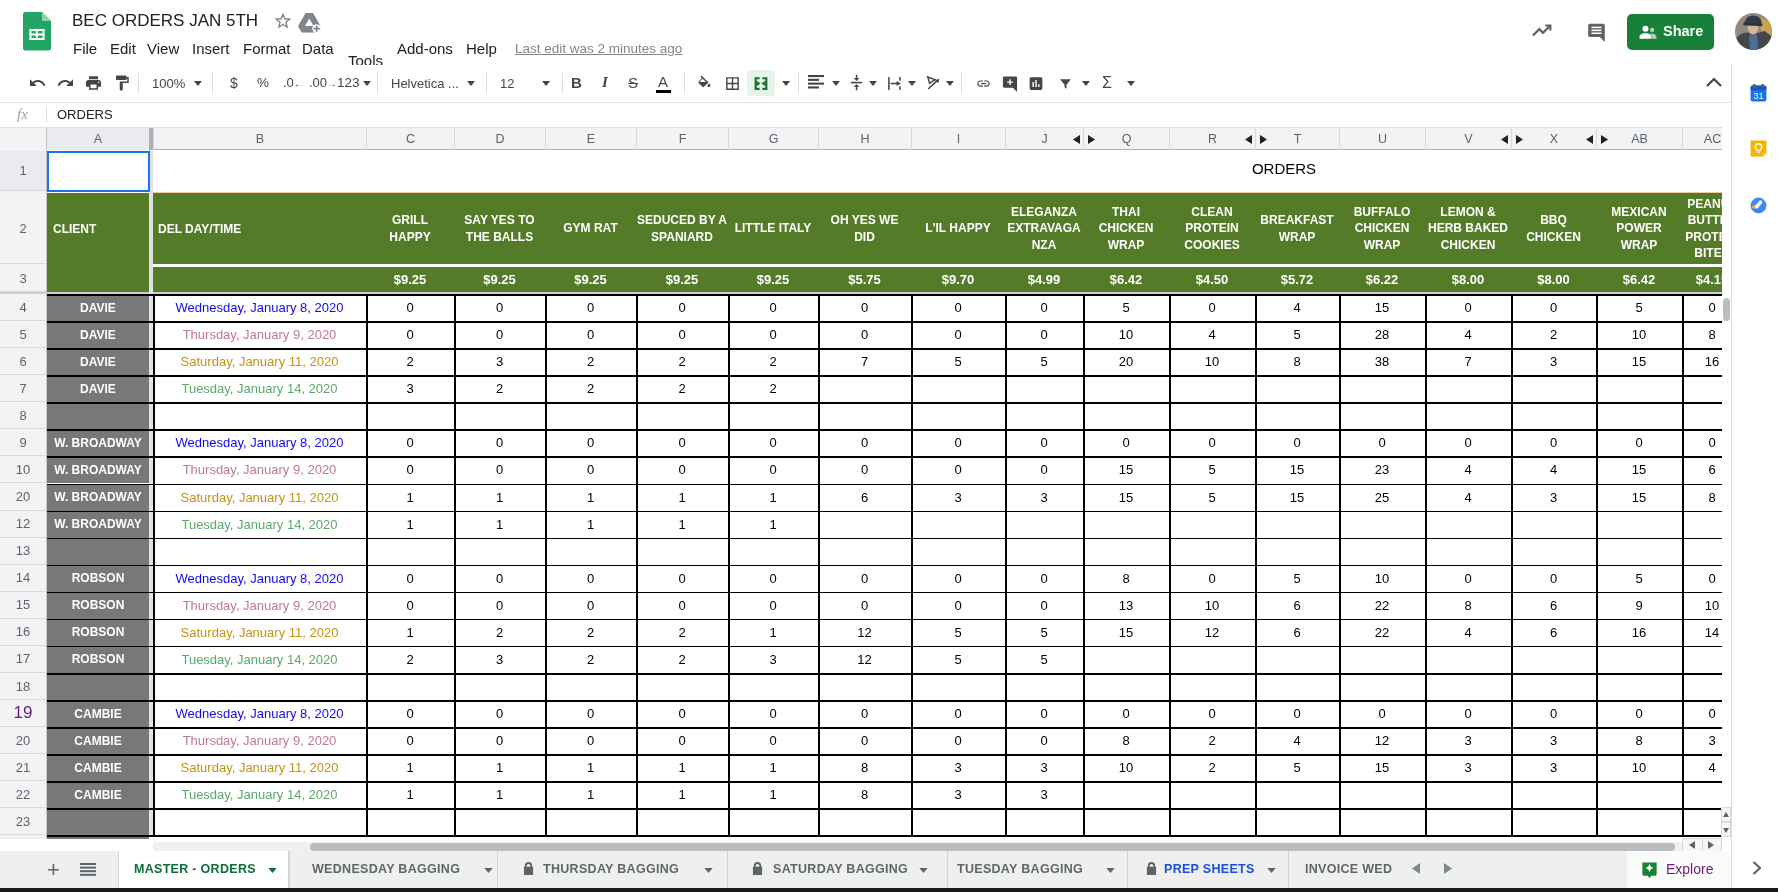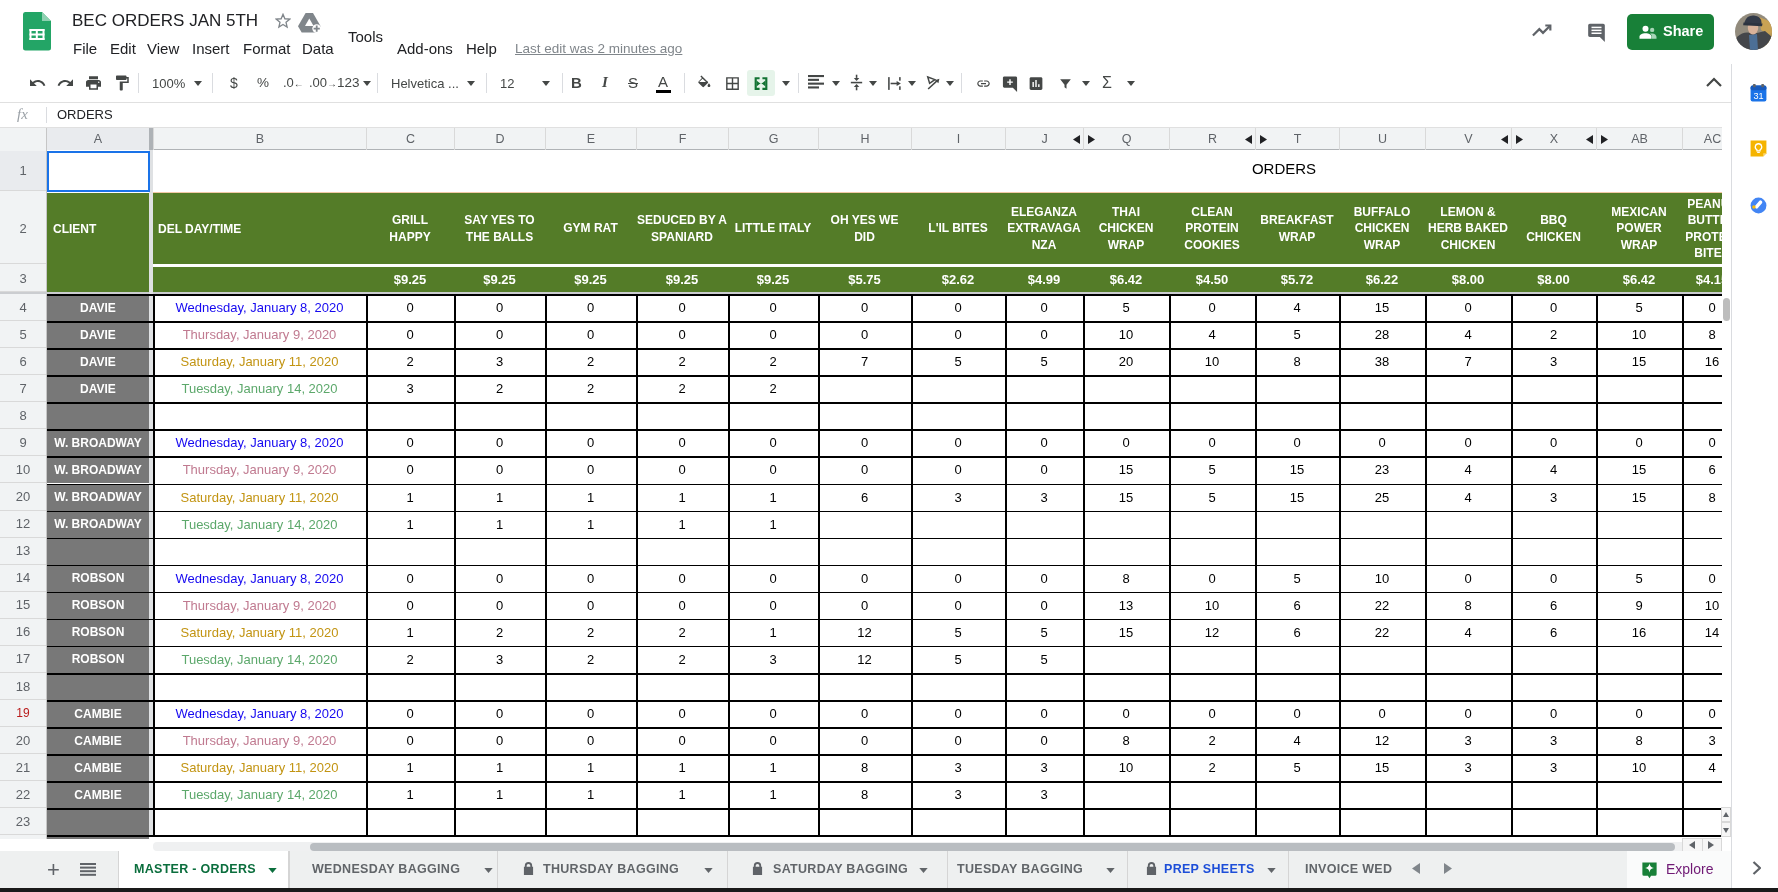--- a/index.html
+++ b/index.html
@@ -27,21 +27,21 @@
     <path fill="#fff" d="M11.3 5.6 L15.6 13 L7 13 Z"></path>
     <circle cx="18.7" cy="15.6" r="4.4" fill="#fff"></circle>
     <path fill="#80868b" d="M17.8 12.5 h1.8 v2.2 h2.2 v1.8 h-2.2 v2.2 h-1.8 v-2.2 h-2.2 v-1.8 h2.2 Z"></path>
   </svg>
 <div class="ab" style="left:73px;top:40px;font-size:15px;color:#202124">File</div>
 <div class="ab" style="left:110px;top:40px;font-size:15px;color:#202124">Edit</div>
 <div class="ab" style="left:147px;top:40px;font-size:15px;color:#202124">View</div>
 <div class="ab" style="left:192px;top:40px;font-size:15px;color:#202124">Insert</div>
 <div class="ab" style="left:243px;top:40px;font-size:15px;color:#202124">Format</div>
 <div class="ab" style="left:302px;top:40px;font-size:15px;color:#202124">Data</div>
-<div class="ab" style="left:348px;top:28px;font-size:15px;color:#202124">Tools</div>
+<div class="ab" style="left:348px;top:52px;font-size:15px;color:#202124">Tools</div>
 <div class="ab" style="left:397px;top:40px;font-size:15px;color:#202124">Add-ons</div>
 <div class="ab" style="left:466px;top:40px;font-size:15px;color:#202124">Help</div>
 <div class="ab" style="left:515px;top:41px;font-size:13.5px;color:#80868b;text-decoration:underline">Last edit was 2 minutes ago</div>
 <svg class="ab" style="left:1532px;top:23px" width="22" height="16" viewBox="0 0 24 16">
     <path d="M1 13 L8 6 L12 10 L20 2" stroke="#5f6368" stroke-width="2.4" fill="none"></path>
     <path d="M14.5 2 H20 V7.5" stroke="#5f6368" stroke-width="2.4" fill="none"></path>
   </svg>
 <svg class="ab" style="left:1586px;top:22px" width="21" height="20" viewBox="0 0 24 24">
     <path fill="#5f6368" d="M21.99 4c0-1.1-.89-2-1.99-2H4c-1.1 0-2 .9-2 2v12c0 1.1.9 2 2 2h12l6 6-.01-20z"></path>
     <g stroke="#fff" stroke-width="1.8">
@@ -271,21 +271,21 @@
 <div class="ab" style="left:0;top:429.4px;width:46px;height:27.1px;font-size:13px;color:#5f6368;display:flex;align-items:center;justify-content:center;border-bottom:1px solid #d9d9d9">9</div>
 <div class="ab" style="left:0;top:456.4px;width:46px;height:27.1px;font-size:13px;color:#5f6368;display:flex;align-items:center;justify-content:center;border-bottom:1px solid #d9d9d9">10</div>
 <div class="ab" style="left:0;top:483.5px;width:46px;height:27.1px;font-size:13px;color:#5f6368;display:flex;align-items:center;justify-content:center;border-bottom:1px solid #d9d9d9">20</div>
 <div class="ab" style="left:0;top:510.6px;width:46px;height:27.1px;font-size:13px;color:#5f6368;display:flex;align-items:center;justify-content:center;border-bottom:1px solid #d9d9d9">12</div>
 <div class="ab" style="left:0;top:537.6px;width:46px;height:27.1px;font-size:13px;color:#5f6368;display:flex;align-items:center;justify-content:center;border-bottom:1px solid #d9d9d9">13</div>
 <div class="ab" style="left:0;top:564.7px;width:46px;height:27.1px;font-size:13px;color:#5f6368;display:flex;align-items:center;justify-content:center;border-bottom:1px solid #d9d9d9">14</div>
 <div class="ab" style="left:0;top:591.8px;width:46px;height:27.1px;font-size:13px;color:#5f6368;display:flex;align-items:center;justify-content:center;border-bottom:1px solid #d9d9d9">15</div>
 <div class="ab" style="left:0;top:618.8px;width:46px;height:27.1px;font-size:13px;color:#5f6368;display:flex;align-items:center;justify-content:center;border-bottom:1px solid #d9d9d9">16</div>
 <div class="ab" style="left:0;top:645.9px;width:46px;height:27.1px;font-size:13px;color:#5f6368;display:flex;align-items:center;justify-content:center;border-bottom:1px solid #d9d9d9">17</div>
 <div class="ab" style="left:0;top:673.0px;width:46px;height:27.1px;font-size:13px;color:#5f6368;display:flex;align-items:center;justify-content:center;border-bottom:1px solid #d9d9d9">18</div>
-<div class="ab" style="left:0;top:700.0px;width:46px;height:27.1px;font-size:12px;color:#b91c1c;display:flex;align-items:center;justify-content:center;border-bottom:1px solid #d9d9d9">19</div>
+<div class="ab" style="left:0;top:700.0px;width:46px;height:27.1px;font-size:17px;color:#701a75;display:flex;align-items:center;justify-content:center;border-bottom:1px solid #d9d9d9">19</div>
 <div class="ab" style="left:0;top:727.1px;width:46px;height:27.1px;font-size:13px;color:#5f6368;display:flex;align-items:center;justify-content:center;border-bottom:1px solid #d9d9d9">20</div>
 <div class="ab" style="left:0;top:754.2px;width:46px;height:27.1px;font-size:13px;color:#5f6368;display:flex;align-items:center;justify-content:center;border-bottom:1px solid #d9d9d9">21</div>
 <div class="ab" style="left:0;top:781.3px;width:46px;height:27.1px;font-size:13px;color:#5f6368;display:flex;align-items:center;justify-content:center;border-bottom:1px solid #d9d9d9">22</div>
 <div class="ab" style="left:0;top:808.3px;width:46px;height:27.1px;font-size:13px;color:#5f6368;display:flex;align-items:center;justify-content:center;border-bottom:1px solid #d9d9d9">23</div>
 <div class="ab" style="left:47px;top:193px;width:1675px;height:71px;background:#547c28"></div>
 <div class="ab" style="left:47px;top:266.5px;width:1675px;height:25px;background:#547c28"></div>
 <div class="ab" style="left:47px;top:193px;width:102px;height:98.5px;background:#547c28"></div>
 <div class="ab" style="left:153px;top:191.5px;width:1569px;height:1.6px;background:#f2c9a6"></div>
 <div class="ab" style="left:53px;top:193px;width:95px;height:71px;display:flex;align-items:center;font-size:12px;font-weight:bold;color:#fff">CLIENT</div>
 <div class="ab" style="left:158px;top:193px;width:200px;height:71px;display:flex;align-items:center;font-size:12px;font-weight:bold;color:#fff">DEL DAY/TIME</div>
@@ -294,22 +294,22 @@
 <div class="ab" style="left:454px;top:193px;width:91px;height:71px;display:flex;align-items:center;justify-content:center;text-align:center;font-size:12px;font-weight:bold;color:#fff;line-height:16.5px;overflow:hidden">SAY YES TO<br>THE BALLS</div>
 <div class="ab" style="left:454px;top:266.5px;width:91px;height:25px;display:flex;align-items:center;justify-content:center;font-size:13px;font-weight:bold;color:#fff;overflow:hidden">$9.25</div>
 <div class="ab" style="left:545px;top:193px;width:91px;height:71px;display:flex;align-items:center;justify-content:center;text-align:center;font-size:12px;font-weight:bold;color:#fff;line-height:16.5px;overflow:hidden">GYM RAT</div>
 <div class="ab" style="left:545px;top:266.5px;width:91px;height:25px;display:flex;align-items:center;justify-content:center;font-size:13px;font-weight:bold;color:#fff;overflow:hidden">$9.25</div>
 <div class="ab" style="left:636px;top:193px;width:92px;height:71px;display:flex;align-items:center;justify-content:center;text-align:center;font-size:12px;font-weight:bold;color:#fff;line-height:16.5px;overflow:hidden">SEDUCED BY A<br>SPANIARD</div>
 <div class="ab" style="left:636px;top:266.5px;width:92px;height:25px;display:flex;align-items:center;justify-content:center;font-size:13px;font-weight:bold;color:#fff;overflow:hidden">$9.25</div>
 <div class="ab" style="left:728px;top:193px;width:90px;height:71px;display:flex;align-items:center;justify-content:center;text-align:center;font-size:12px;font-weight:bold;color:#fff;line-height:16.5px;overflow:hidden">LITTLE ITALY</div>
 <div class="ab" style="left:728px;top:266.5px;width:90px;height:25px;display:flex;align-items:center;justify-content:center;font-size:13px;font-weight:bold;color:#fff;overflow:hidden">$9.25</div>
 <div class="ab" style="left:818px;top:193px;width:93px;height:71px;display:flex;align-items:center;justify-content:center;text-align:center;font-size:12px;font-weight:bold;color:#fff;line-height:16.5px;overflow:hidden">OH YES WE<br>DID</div>
 <div class="ab" style="left:818px;top:266.5px;width:93px;height:25px;display:flex;align-items:center;justify-content:center;font-size:13px;font-weight:bold;color:#fff;overflow:hidden">$5.75</div>
-<div class="ab" style="left:911px;top:193px;width:94px;height:71px;display:flex;align-items:center;justify-content:center;text-align:center;font-size:12px;font-weight:bold;color:#fff;line-height:16.5px;overflow:hidden">L'IL BITES</div>
-<div class="ab" style="left:911px;top:266.5px;width:94px;height:25px;display:flex;align-items:center;justify-content:center;font-size:13px;font-weight:bold;color:#fff;overflow:hidden">$2.62</div>
+<div class="ab" style="left:911px;top:193px;width:94px;height:71px;display:flex;align-items:center;justify-content:center;text-align:center;font-size:12px;font-weight:bold;color:#fff;line-height:16.5px;overflow:hidden">L'IL HAPPY</div>
+<div class="ab" style="left:911px;top:266.5px;width:94px;height:25px;display:flex;align-items:center;justify-content:center;font-size:13px;font-weight:bold;color:#fff;overflow:hidden">$9.70</div>
 <div class="ab" style="left:1005px;top:193px;width:78px;height:71px;display:flex;align-items:center;justify-content:center;text-align:center;font-size:12px;font-weight:bold;color:#fff;line-height:16.5px;overflow:hidden">ELEGANZA<br>EXTRAVAGA<br>NZA</div>
 <div class="ab" style="left:1005px;top:266.5px;width:78px;height:25px;display:flex;align-items:center;justify-content:center;font-size:13px;font-weight:bold;color:#fff;overflow:hidden">$4.99</div>
 <div class="ab" style="left:1083px;top:193px;width:86px;height:71px;display:flex;align-items:center;justify-content:center;text-align:center;font-size:12px;font-weight:bold;color:#fff;line-height:16.5px;overflow:hidden">THAI<br>CHICKEN<br>WRAP</div>
 <div class="ab" style="left:1083px;top:266.5px;width:86px;height:25px;display:flex;align-items:center;justify-content:center;font-size:13px;font-weight:bold;color:#fff;overflow:hidden">$6.42</div>
 <div class="ab" style="left:1169px;top:193px;width:86px;height:71px;display:flex;align-items:center;justify-content:center;text-align:center;font-size:12px;font-weight:bold;color:#fff;line-height:16.5px;overflow:hidden">CLEAN<br>PROTEIN<br>COOKIES</div>
 <div class="ab" style="left:1169px;top:266.5px;width:86px;height:25px;display:flex;align-items:center;justify-content:center;font-size:13px;font-weight:bold;color:#fff;overflow:hidden">$4.50</div>
 <div class="ab" style="left:1255px;top:193px;width:84px;height:71px;display:flex;align-items:center;justify-content:center;text-align:center;font-size:12px;font-weight:bold;color:#fff;line-height:16.5px;overflow:hidden">BREAKFAST<br>WRAP</div>
 <div class="ab" style="left:1255px;top:266.5px;width:84px;height:25px;display:flex;align-items:center;justify-content:center;font-size:13px;font-weight:bold;color:#fff;overflow:hidden">$5.72</div>
 <div class="ab" style="left:1339px;top:193px;width:86px;height:71px;display:flex;align-items:center;justify-content:center;text-align:center;font-size:12px;font-weight:bold;color:#fff;line-height:16.5px;overflow:hidden">BUFFALO<br>CHICKEN<br>WRAP</div>
 <div class="ab" style="left:1339px;top:266.5px;width:86px;height:25px;display:flex;align-items:center;justify-content:center;font-size:13px;font-weight:bold;color:#fff;overflow:hidden">$6.22</div>

